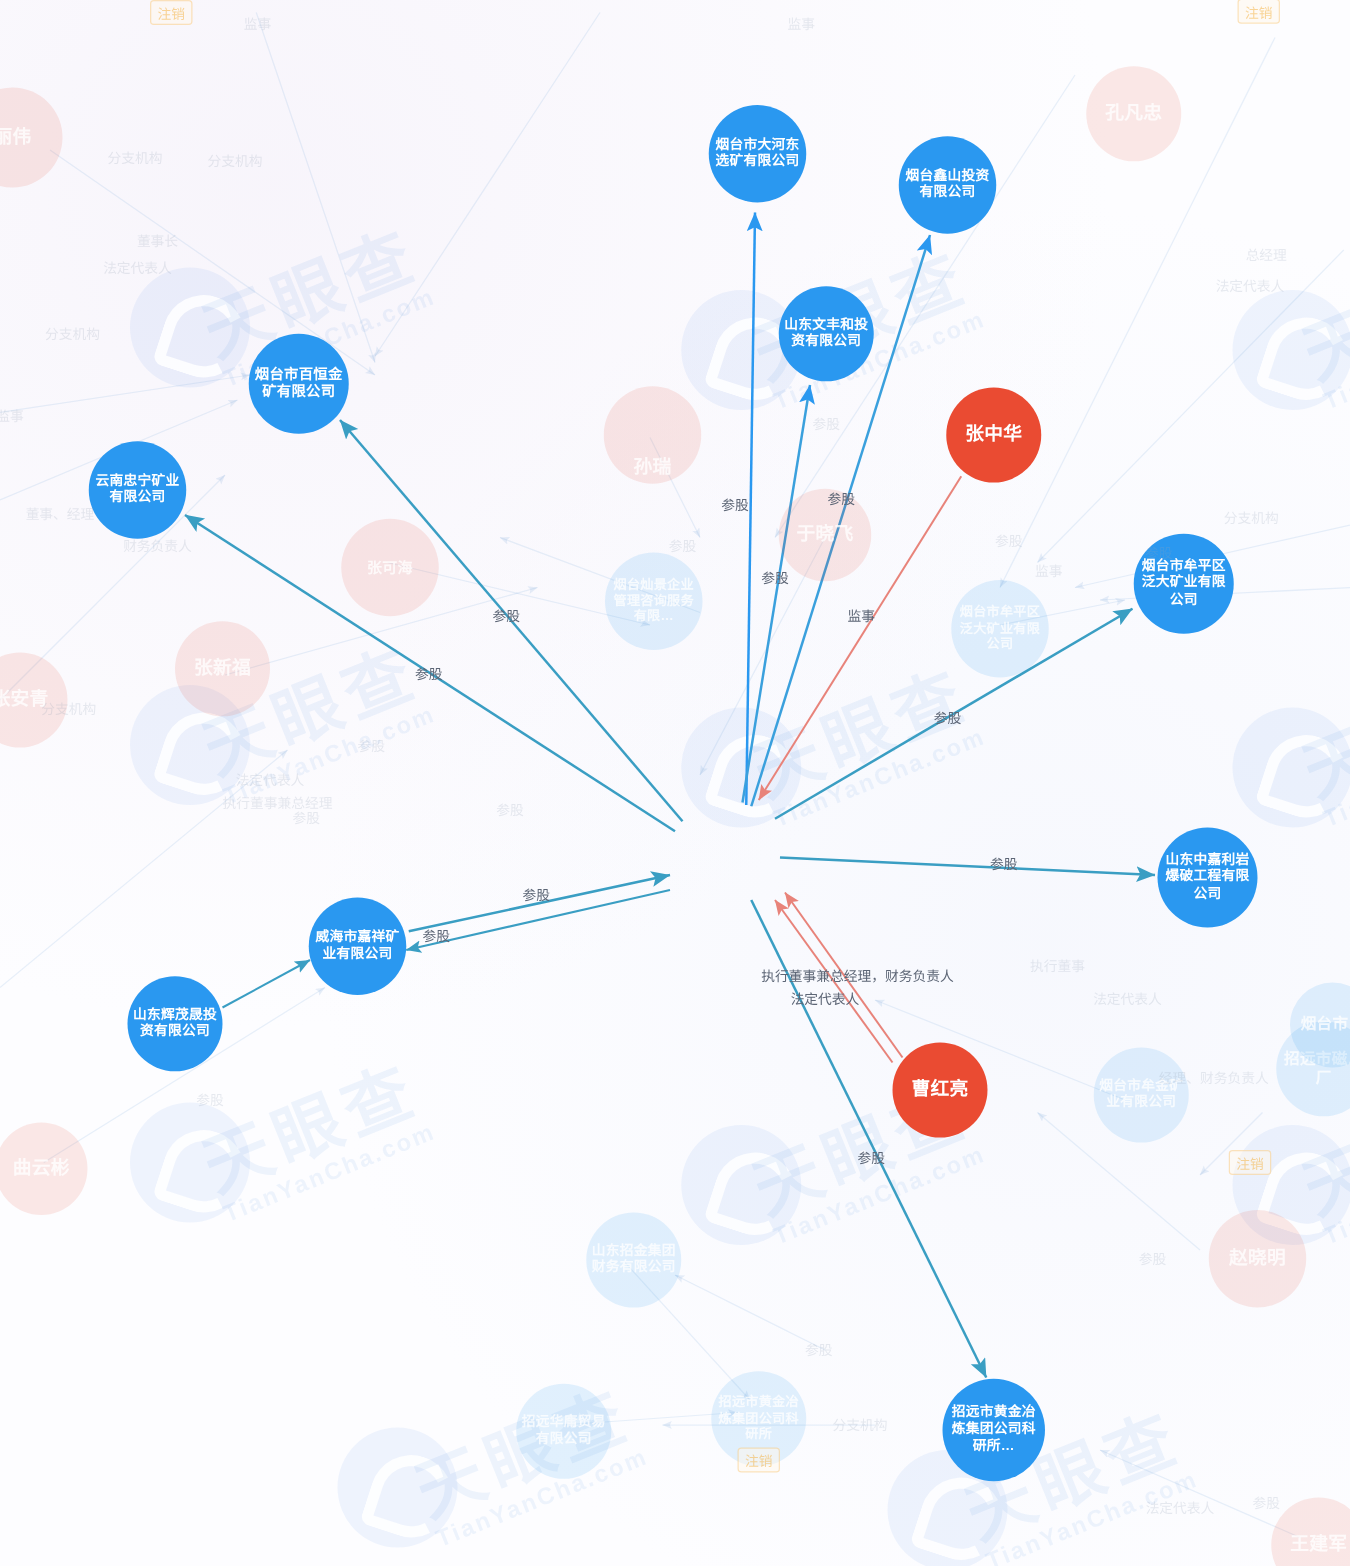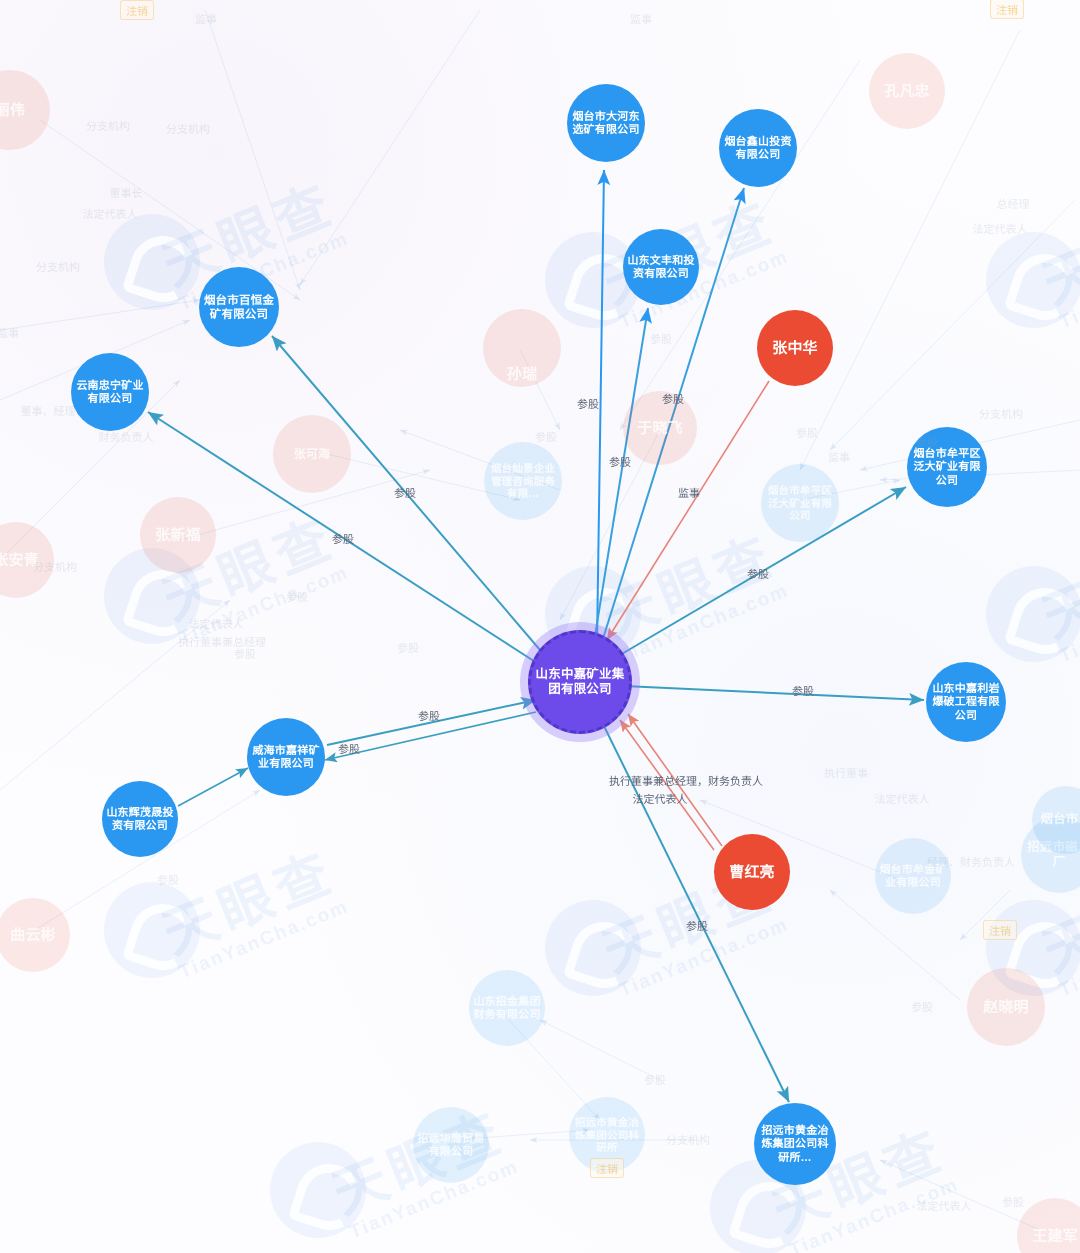--- a/index.html
+++ b/index.html
@@ -385,17 +385,14 @@
       <div class="edge-label ghost" style="left: 1000px; top: 228px;">法定代表人</div>
     </div>
 
   <div id="badge-layer">
       <div class="badge" style="left: 137px; top: 10px;">注销</div>
       <div class="badge" style="left: 1007px; top: 9px;">注销</div>
       <div class="badge" style="left: 607px; top: 1168px;">注销</div>
       <div class="badge" style="left: 1000px; top: 930px;">注销</div>
     </div>
 
-  <div class="node center" style="left:528px;top:630px;width:104px;height:104px;font-size:12.5px;">
-    <span class="lbl">山东中嘉矿业集团有限公司</span>
-  </div>
 
 </div>
 
 </body></html>

